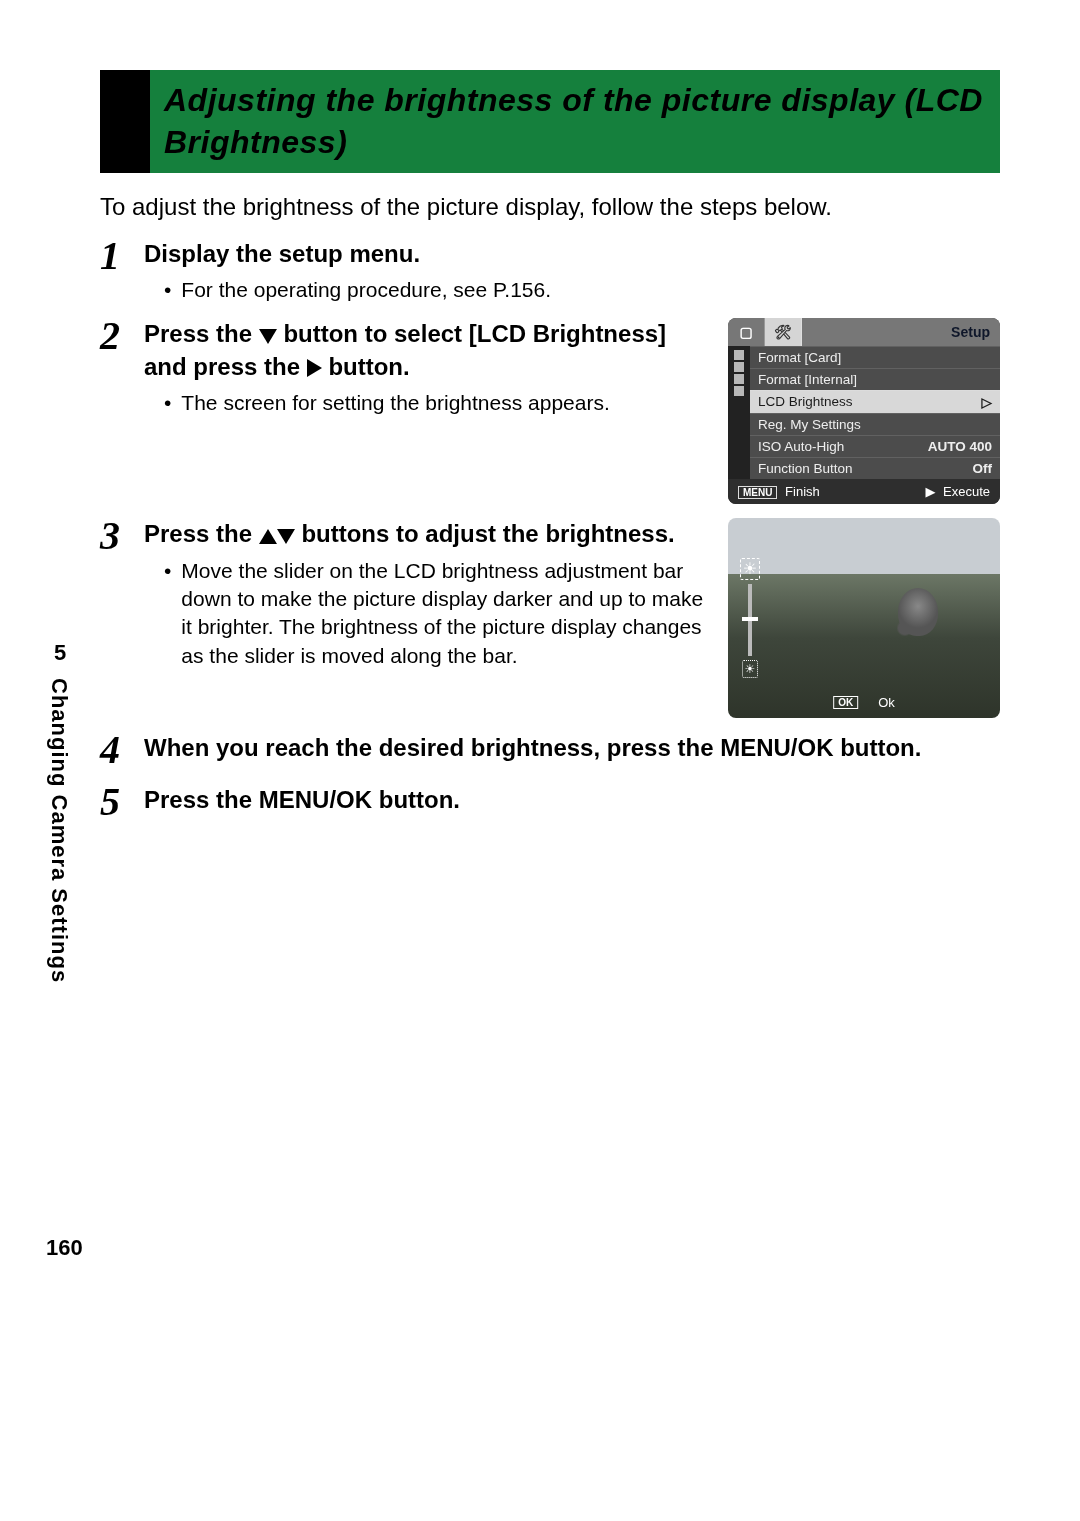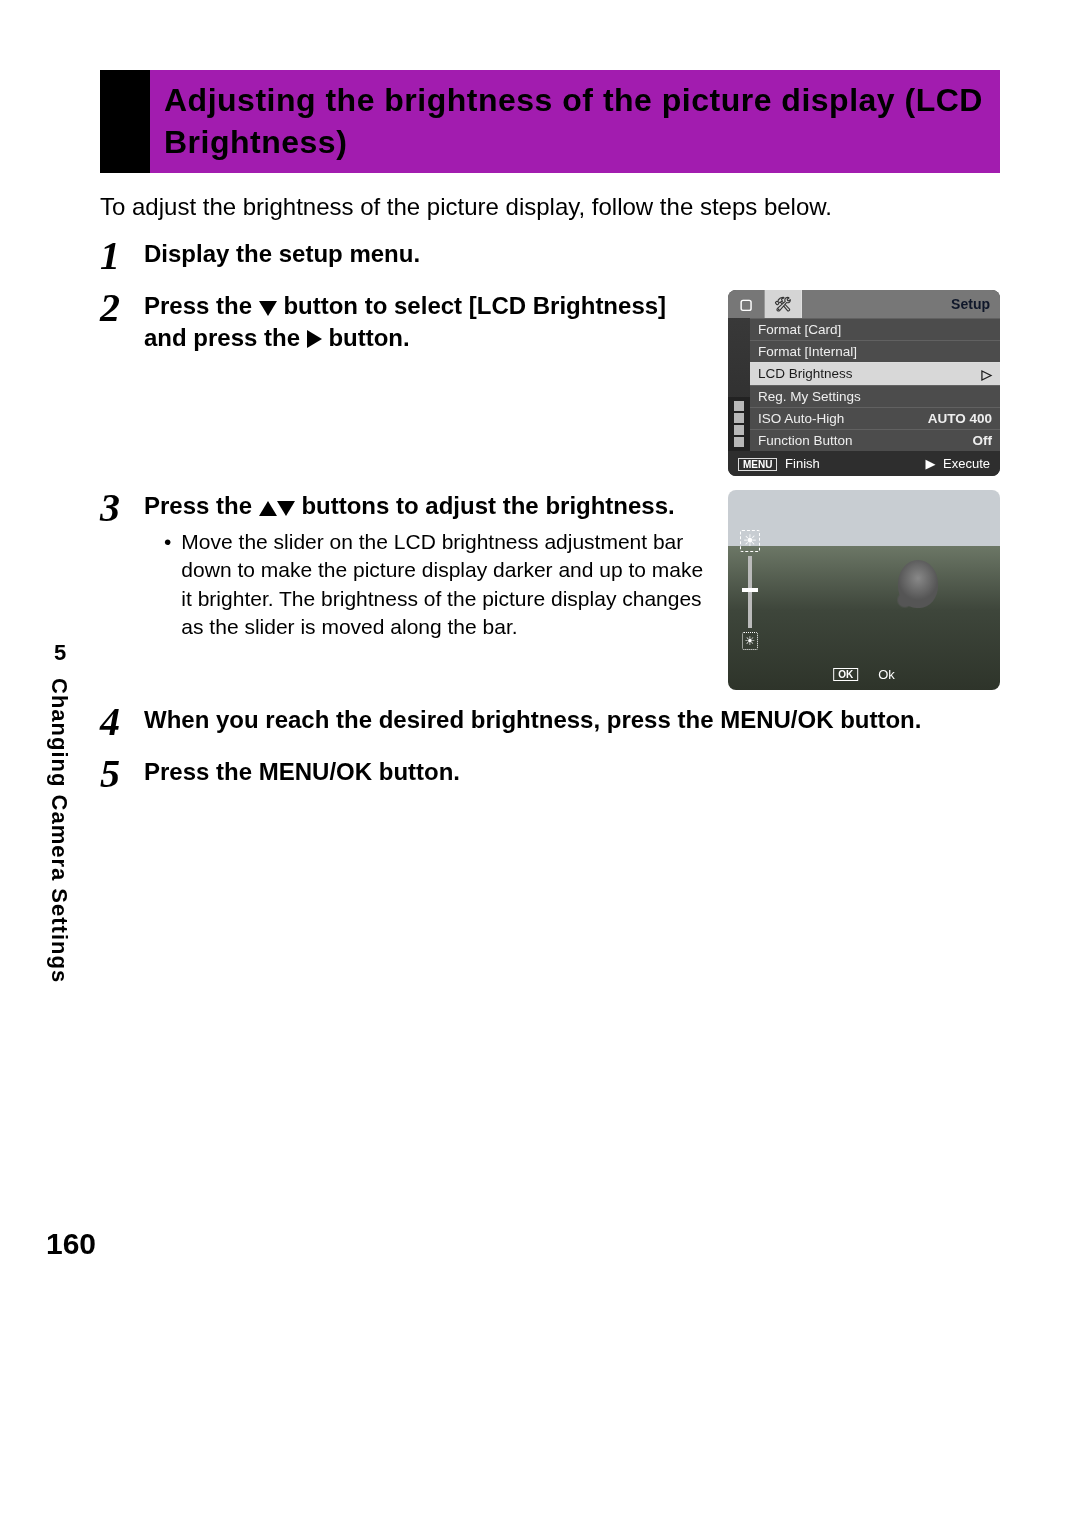--- a/index.html
+++ b/index.html
@@ -36,42 +36,43 @@
     font-weight: bold;
     font-size: 22px;
     letter-spacing: 1px;
   }
 
   
   .page-num {
     position: absolute;
     left: 46px;
     bottom: 260px;
-    font-size: 30px;
+    font-size: 22px;
     font-weight: bold;
   }
 
   
   .header-block {
     display: flex;
     margin: 10px 0 18px 40px;
   }
   .header-black {
     width: 50px;
     background: #000;
   }
   .header-gray {
     flex: 1;
-    background: #a21caf;
+    background: #15803d;
     padding: 10px 14px;
     font-family: Arial, Helvetica, sans-serif;
     font-weight: 900;
     font-size: 32px;
     line-height: 1.3;
     letter-spacing: 0.5px;
+    font-style: italic;
   }
 
   
   .intro {
     margin: 6px 0 12px 40px;
     font-size: 24px;
     line-height: 1.35;
   }
 
   
@@ -150,21 +151,20 @@
     color: #333;
   }
   .setup-tabs .tab-label {
     flex: 1;
     text-align: right;
     padding: 6px 10px;
     color: #0f172a;
   }
   .setup-body {
     display: flex;
-    align-items: flex-end;
   }
   .setup-thumbs {
     width: 18px;
     display: flex;
     flex-direction: column;
     align-items: center;
     gap: 2px;
     padding: 4px 2px;
     background: #222;
   }
@@ -324,29 +324,35 @@
   </div>
 
   <div class="intro">To adjust the brightness of the picture display, follow the steps below.</div>
 
   <div class="steps">
 
     <div class="step">
       <div class="step-num">1</div>
       <div class="step-body">
         <div class="step-title">Display the setup menu.</div>
+        <div class="bullet">
+          <span class="bullet-text">For the operating procedure, see P.156.</span>
+        </div>
       </div>
     </div>
 
     <div class="step">
       <div class="step-num">2</div>
       <div class="step-body step2-row">
         <div class="step-text-col">
           <div class="step-title">
             <span>Press the </span><span class="tri tri-down"></span><span> button to select [LCD Brightness] and press the </span><span class="tri tri-right"></span><span> button.</span>
+          </div>
+          <div class="bullet">
+            <span class="bullet-text">The screen for setting the brightness appears.</span>
           </div>
         </div>
 
         <div class="setup-shot">
           <div class="setup-tabs">
             <div class="tab">▢</div>
             <div class="tab active">🛠</div>
             <div class="tab-label">Setup</div>
           </div>
           <div class="setup-body">

